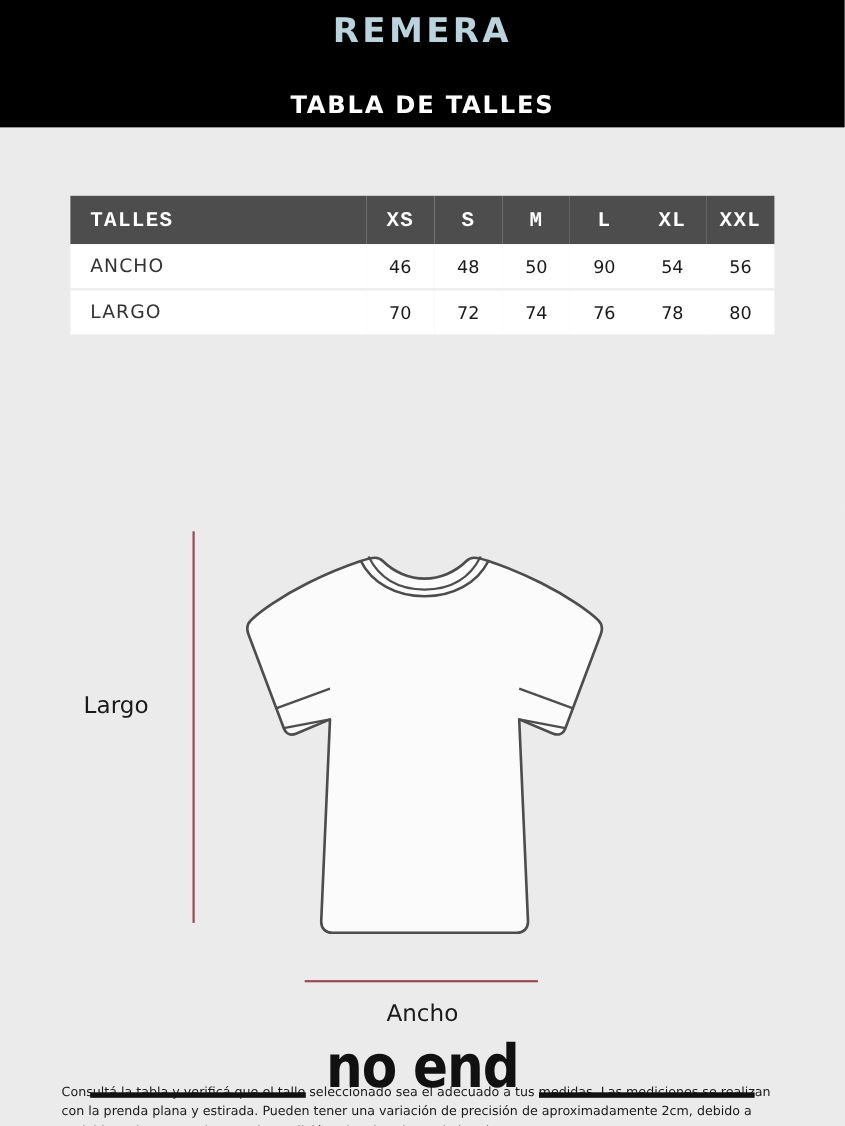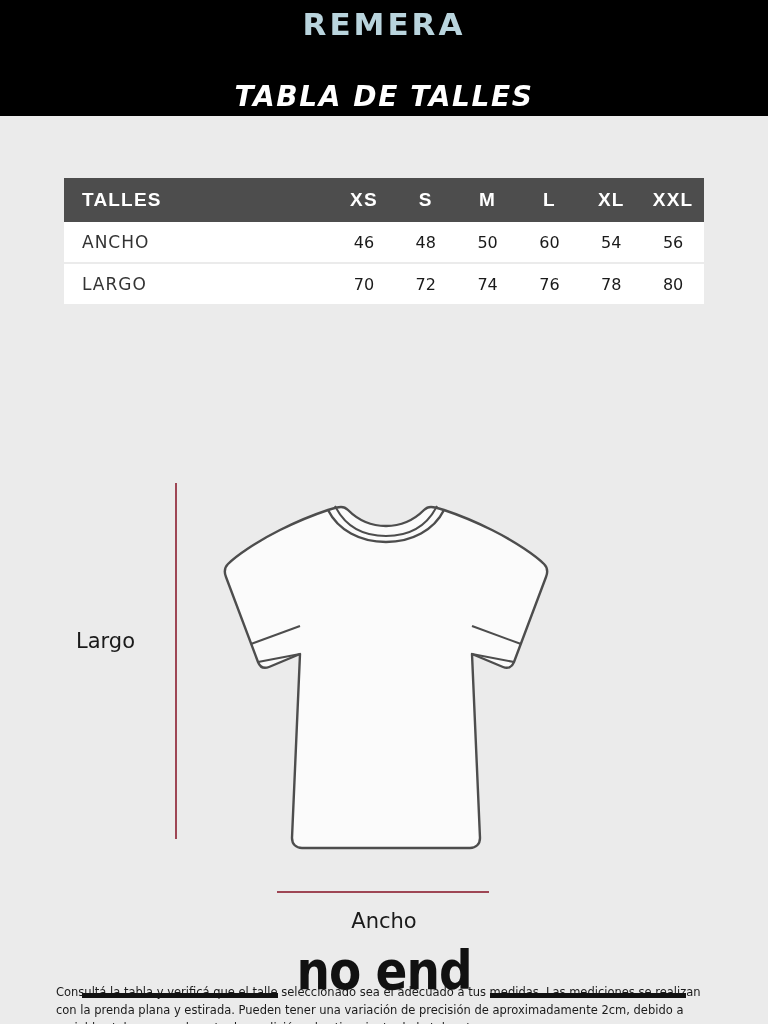--- a/index.html
+++ b/index.html
@@ -38,26 +38,25 @@
   .header-title {
     color: #b9d4dd;
     font-size: 31px;
     font-weight: bold;
     letter-spacing: 3px;
     line-height: 1.15;
     font-family: "DejaVu Sans", sans-serif;
   }
   .header-sub {
     color: #ffffff;
-    font-size: 28px;
+    font-size: 22px;
     font-weight: bold;
     letter-spacing: 1.6px;
     margin-top: 6px;
     font-family: "DejaVu Sans", sans-serif;
-    font-style: italic;
   }
 
   
   .body {
     flex: 1 1 auto;
     background: #ebebeb;
     position: relative;
   }
 
   
@@ -72,21 +71,21 @@
     width: 100%;
     table-layout: fixed;
   }
   table.size-table thead th {
     background: #4d4d4d;
     color: #ffffff;
     height: 42px;
     font-size: 19px;
     font-weight: bold;
     letter-spacing: 1.2px;
-    font-family: Liberation Sans, sans-serif;
+    font-family: Liberation Mono, monospace;
   }
   table.size-table thead th.label-col {
     text-align: left;
     padding-left: 18px;
     width: 250px;
   }
   table.size-table tbody td {
     background: #ffffff;
     height: 38px;
     font-size: 16px;
@@ -207,21 +206,21 @@
             <th>XL</th>
             <th>XXL</th>
           </tr>
         </thead>
         <tbody>
           <tr>
             <td class="label-col">ANCHO</td>
             <td>46</td>
             <td>48</td>
             <td>50</td>
-            <td>60</td>
+            <td>90</td>
             <td>54</td>
             <td>56</td>
           </tr>
           <tr class="row-sep">
             <td class="label-col">LARGO</td>
             <td>70</td>
             <td>72</td>
             <td>74</td>
             <td>76</td>
             <td>78</td>

